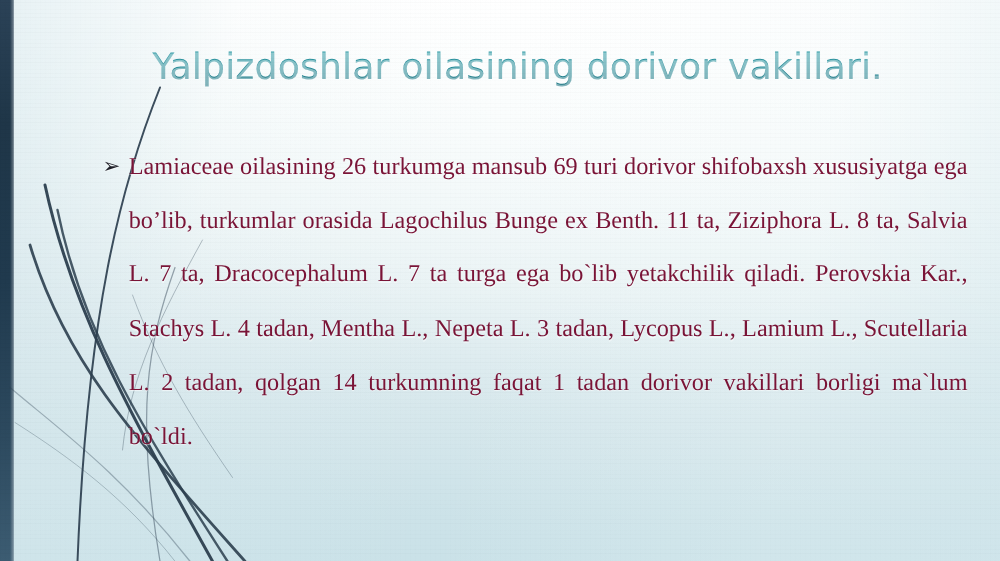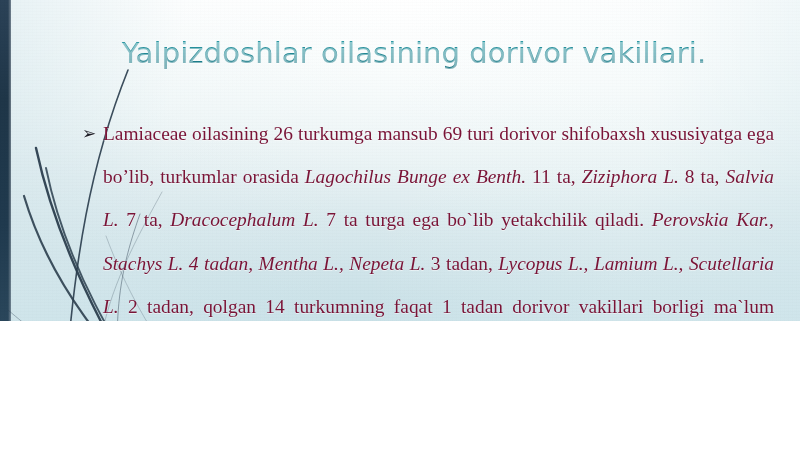--- a/index.html
+++ b/index.html
@@ -9,21 +9,21 @@
   body {
     width: 800px;
     height: 449px;
     overflow: hidden;
     font-family: "Liberation Serif", "DejaVu Serif", serif;
   }
 
   #slide {
     position: relative;
     width: 800px;
-    height: 321px;
+    height: 449px;
     overflow: hidden;
     background:
       radial-gradient(120% 90% at 72% 4%, #ffffff 0%, #fbfdfd 26%, #eef5f6 55%, #dce9ed 80%, #d2e3e8 100%);
   }
 
   
   .bg-wash {
     position: absolute;
     inset: 0;
     background: linear-gradient(180deg,
@@ -117,21 +117,20 @@
     position: absolute;
     left: 0;
     top: 0;
     font-size: 17px;
     line-height: 43.2px;
     color: #1d1d26;
     font-family: "DejaVu Sans", sans-serif;
   }
 
   .ital {
-    font-style: italic;
   }
 
   
   .grain {
     position: absolute;
     inset: 0;
     opacity: 0.05;
     background-image:
       repeating-linear-gradient(0deg, rgba(0,0,0,0.35) 0px, rgba(0,0,0,0) 1px, rgba(0,0,0,0) 3px),
       repeating-linear-gradient(90deg, rgba(0,0,0,0.2) 0px, rgba(0,0,0,0) 1px, rgba(0,0,0,0) 4px);

